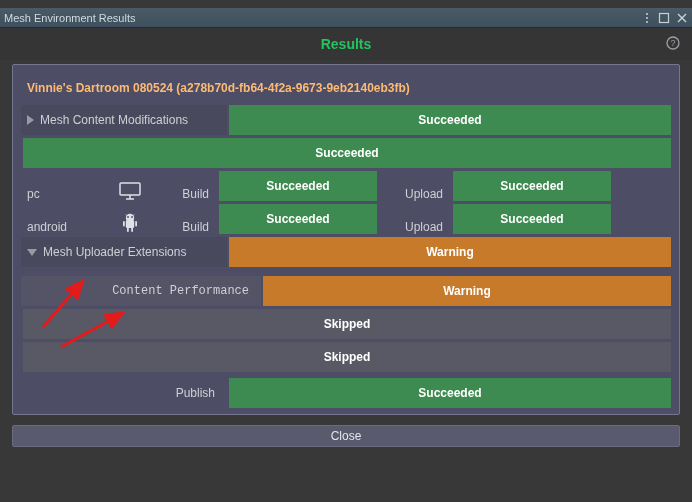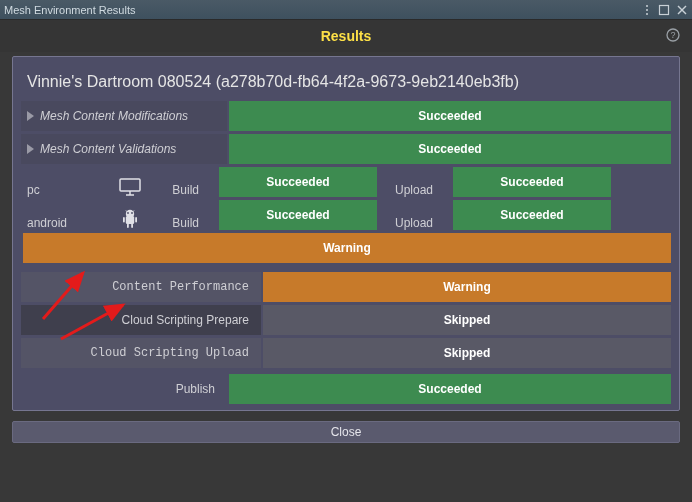--- a/index.html
+++ b/index.html
@@ -21,67 +21,67 @@
     --outer-border:#767690;
   }
   *{box-sizing:border-box;font-family:-apple-system,BlinkMacSystemFont,'Segoe UI',Arial,sans-serif;}
   body{
     margin:0;padding:0;width:692px;height:502px;
     background:var(--bg);color:var(--text);font-size:12px;overflow:hidden;
   }
   .titlebar{
     height:20px;background:linear-gradient(#4a5a66,#3e505e);
     display:flex;align-items:center;padding:0 4px;color:#d0dae0;
-    font-size:11px;border-bottom:1px solid #2a2a2a;
+    font-size:11px;border-bottom:1px solid #2a2a2a;margin-top:8px;
   }
   .titlebar .title{flex:0 0 auto;}
   .titlebar .spacer{flex:1;}
   .titlebar .ctl{margin-left:6px;display:inline-flex;align-items:center;}
   .titlebar svg{display:block;}
 
   .results-header{
     height:32px;display:flex;align-items:center;justify-content:center;
     position:relative;background:#353535;
   }
-  .results-header .rh-title{font-size:14px;font-weight:700;color:#fde047;}
+  .results-header .rh-title{font-size:14px;font-weight:700;color:#22c55e;}
   .results-header .help{position:absolute;right:12px;top:8px;}
 
   .main-panel{
     margin:4px 12px 4px 12px;
     background:var(--panel);
     border:1px solid var(--outer-border);
     border-radius:2px;
     padding:8px 8px 6px 8px;
   }
   .project-title{
-    font-size:16px;font-weight:400;color:#e5e5e5;
+    font-size:12px;font-weight:700;color:#fdba74;
     padding:8px 6px 10px 6px;
   }
 
   .summary-row{
     display:flex;align-items:center;height:30px;margin-bottom:3px;
   }
   .summary-row .label-cell{
     width:206px;display:flex;align-items:center;height:100%;
-    background:var(--row);padding-left:6px;font-style:italic;
+    background:var(--row);padding-left:6px;
   }
   .summary-row .status-cell{
     flex:1;height:100%;display:flex;align-items:center;justify-content:center;
     font-weight:700;color:#fff;margin-left:2px;
   }
   .tri{display:inline-block;width:0;height:0;margin-right:6px;}
   .tri-right{border-top:5px solid transparent;border-bottom:5px solid transparent;border-left:7px solid #9a9aa6;}
   .tri-down{border-left:5px solid transparent;border-right:5px solid transparent;border-top:7px solid #9a9aa6;}
 
   .platform-row{
     display:flex;align-items:flex-end;height:30px;margin-bottom:3px;
   }
   .platform-row .plat-name{width:80px;padding-left:6px;}
   .platform-row .plat-icon{width:58px;display:flex;justify-content:center;}
-  .platform-row .pair-label{width:60px;text-align:right;padding-right:20px;}
+  .platform-row .pair-label{width:60px;text-align:right;padding-right:10px;}
   .platform-row .pair-status{
     width:158px;height:100%;display:flex;align-items:center;justify-content:center;
     font-weight:700;color:#fff;
   }
   .platform-row .gap{width:16px;}
 
   .ext-sub{
     display:flex;align-items:center;height:30px;margin-bottom:3px;
   }
   .ext-sub .sub-label{
@@ -161,24 +161,20 @@
 
   <div class="summary-row">
     <div class="label-cell">
       <span class="tri tri-right"></span>
       <span>Mesh Content Modifications</span>
     </div>
     <div class="status-cell st-green">Succeeded</div>
   </div>
 
   <div class="summary-row">
-    <div class="label-cell">
-      <span class="tri tri-right"></span>
-      <span>Mesh Content Validations</span>
-    </div>
     <div class="status-cell st-green">Succeeded</div>
   </div>
 
   <div class="platform-row">
     <div class="plat-name">pc</div>
     <div class="plat-icon">
       <svg width="24" height="20" viewBox="0 0 24 20">
           <rect x="2" y="2" width="20" height="12" rx="1" fill="none" stroke="#e0e0e6" stroke-width="1.5"></rect>
           <line x1="8" y1="18" x2="16" y2="18" stroke="#e0e0e6" stroke-width="1.5"></line>
           <line x1="12" y1="14" x2="12" y2="18" stroke="#e0e0e6" stroke-width="1.5"></line>
@@ -208,35 +204,37 @@
       </svg>
     </div>
     <div class="pair-label">Build</div>
     <div class="pair-status st-green">Succeeded</div>
     <div class="gap"></div>
     <div class="pair-label">Upload</div>
     <div class="pair-status st-green">Succeeded</div>
   </div>
 
   <div class="summary-row">
+    <div class="label-cell">
+      <span class="tri tri-down"></span>
+      <span>Mesh Uploader Extensions</span>
+    </div>
     <div class="status-cell st-orange">Warning</div>
   </div>
 
   <div style="height:6px"></div>
 
   <div class="ext-sub">
     <div class="sub-label bg-a">Content Performance</div>
     <div class="sub-status st-orange">Warning</div>
   </div>
   <div class="ext-sub">
-    <div class="sub-label bg-b">Cloud Scripting Prepare</div>
     <div class="sub-status st-grey">Skipped</div>
   </div>
   <div class="ext-sub">
-    <div class="sub-label bg-a">Cloud Scripting Upload</div>
     <div class="sub-status st-grey">Skipped</div>
   </div>
 
   <div class="publish-row">
     <div class="pub-label">Publish</div>
     <div class="pub-status st-green">Succeeded</div>
   </div>
 
   <svg class="arrows" style="left:0;top:0;" width="260" height="320" viewBox="0 0 260 320">
     <defs>

